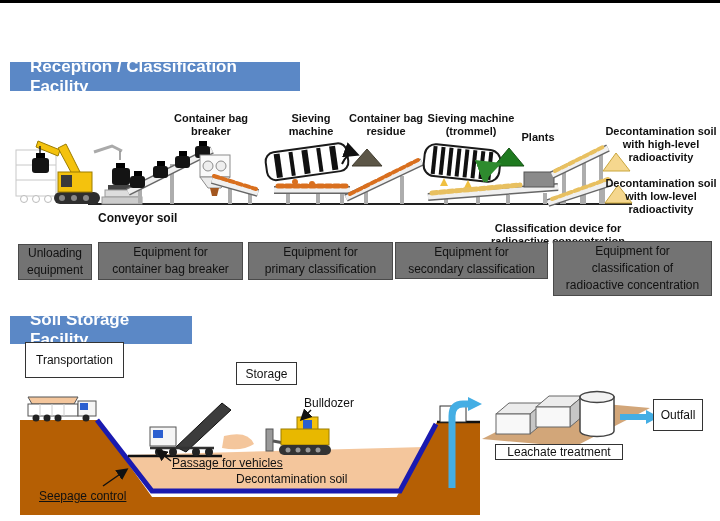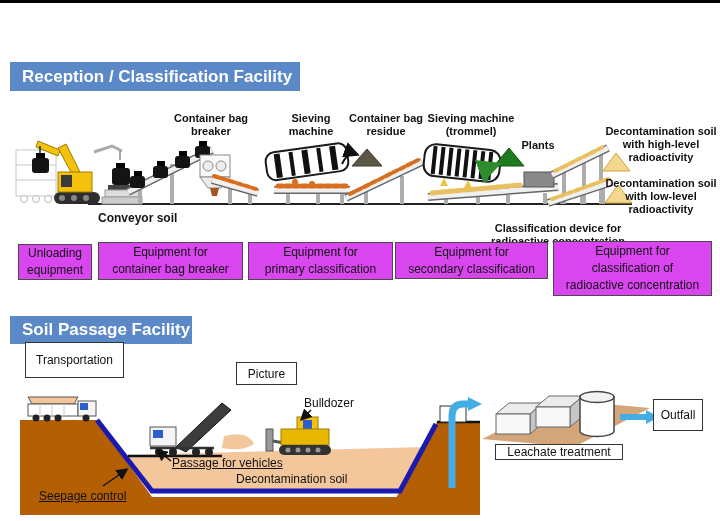--- a/index.html
+++ b/index.html
@@ -4,24 +4,24 @@
 <style>
   html,body{margin:0;padding:0;background:#fff;}
   .stage{position:relative;width:720px;height:521px;background:#fff;overflow:hidden;
          font-family:"Liberation Sans",sans-serif;color:#111;}
   .abs{position:absolute;}
   .topline{top:0;left:0;width:720px;height:3px;background:#000;}
   .banner-green{top:3px;left:0;width:720px;height:34px;background:#1FA750;
     border-bottom:3px solid #0d7436;box-sizing:border-box;color:#fff;font-weight:bold;
     font-size:20px;text-align:center;line-height:30px;letter-spacing:.2px;}
   .banner-blue{background:#5B88C6;color:#fff;font-weight:bold;font-size:17px;
-    padding-left:12px;box-sizing:border-box;display:flex;align-items:center;}
+    padding-left:20px;box-sizing:border-box;display:flex;align-items:center;}
   .lbl{font-weight:bold;font-size:11px;line-height:1.2;text-align:center;white-space:pre-line;}
   .lbl-l{font-weight:bold;font-size:12px;text-align:left;white-space:pre-line;}
-  .eqbox{border:1px solid #4a4a4a;background:#d946ef;display:flex;align-items:center;
+  .eqbox{border:1px solid #4a4a4a;background:#737373;display:flex;align-items:center;
     justify-content:center;text-align:center;font-size:12px;line-height:1.4;
     white-space:pre-line;box-sizing:border-box;}
   .sbox{border:1px solid #333;background:#fff;display:flex;align-items:center;
     justify-content:center;text-align:center;font-size:12px;box-sizing:border-box;}
   .plain{font-size:12px;}
   .undl{text-decoration:underline;}
   svg{display:block;}
 </style>
 </head>
 <body>
@@ -195,21 +195,21 @@
   </svg>
 
   <div class="abs lbl" style="left:166px;top:112px;width:90px;">Container bag
 breaker</div>
   <div class="abs lbl" style="left:280px;top:112px;width:62px;">Sieving
 machine</div>
   <div class="abs lbl" style="left:348px;top:112px;width:76px;">Container bag
 residue</div>
   <div class="abs lbl" style="left:427px;top:112px;width:88px;">Sieving machine
 (trommel)</div>
-  <div class="abs lbl" style="left:518px;top:131px;width:40px;margin-top:8px;">Plants</div>
+  <div class="abs lbl" style="left:518px;top:131px;width:40px;">Plants</div>
   <div class="abs lbl" style="left:605px;top:125px;width:112px;">Decontamination soil
 with high-level
 radioactivity</div>
   <div class="abs lbl" style="left:605px;top:177px;width:112px;">Decontamination soil
 with low-level
 radioactivity</div>
   <div class="abs lbl-l" style="left:98px;top:211px;width:90px;">Conveyor soil</div>
   <div class="abs lbl" style="left:488px;top:222px;width:140px;">Classification device for
 radioactive concentration</div>
 
@@ -218,24 +218,24 @@
   <div class="abs eqbox" style="left:98px;top:242px;width:145px;height:38px;">Equipment for
 container bag breaker</div>
   <div class="abs eqbox" style="left:248px;top:242px;width:145px;height:38px;">Equipment for
 primary classification</div>
   <div class="abs eqbox" style="left:395px;top:242px;width:153px;height:37px;">Equipment for
 secondary classification</div>
   <div class="abs eqbox" style="left:553px;top:241px;width:159px;height:55px;">Equipment for
 classification of
 radioactive concentration</div>
 
-  <div class="abs banner-blue" style="left:10px;top:316px;width:182px;height:28px;">Soil Passage Facility</div>
+  <div class="abs banner-blue" style="left:10px;top:316px;width:182px;height:28px;">Soil Storage Facility</div>
 
   <div class="abs sbox" style="left:25px;top:342px;width:99px;height:36px;">Transportation</div>
-  <div class="abs sbox" style="left:236px;top:362px;width:61px;height:23px;">Picture</div>
+  <div class="abs sbox" style="left:236px;top:362px;width:61px;height:23px;">Storage</div>
   <div class="abs plain" style="left:304px;top:396px;">Bulldozer</div>
 
   <svg class="abs" style="left:0;top:385px;" width="720" height="136" viewBox="0 385 720 136">
     <defs>
       <marker id="arrB2" markerWidth="8" markerHeight="8" refX="6" refY="4" orient="auto">
         <path d="M0,0 L8,4 L0,8 Z" fill="#111"></path>
         </marker>
     </defs>
 
     <g>

